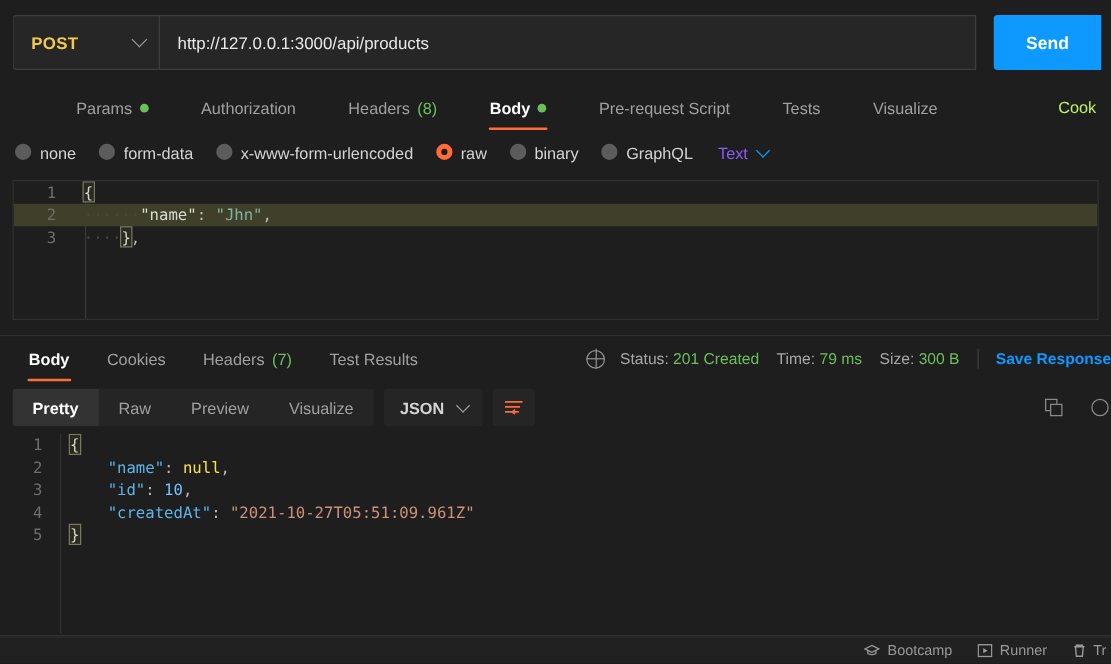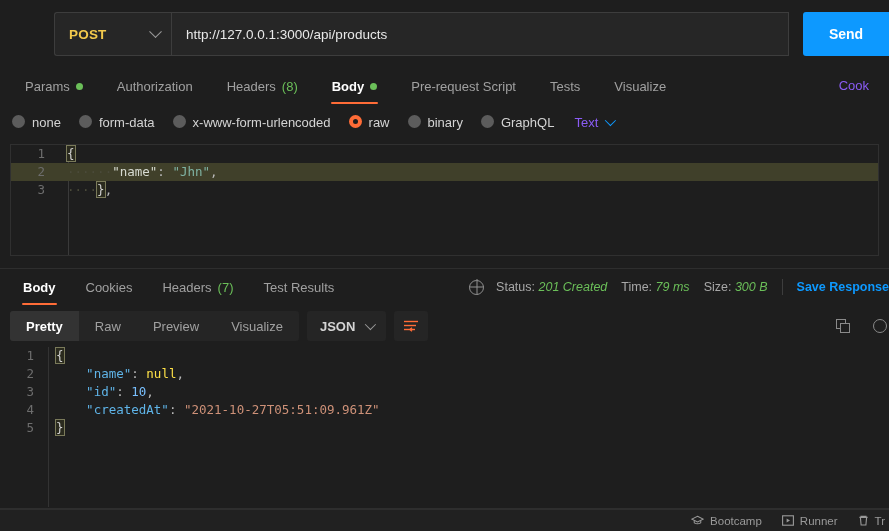--- a/index.html
+++ b/index.html
@@ -5,21 +5,21 @@
   * { box-sizing: border-box; margin: 0; padding: 0; }
   html, body {
     width: 889px; height: 531px;
     background: #1e1e1e;
     font-family: "Liberation Sans", sans-serif;
     overflow: hidden;
   }
   .app { position: relative; width: 889px; height: 531px; background: #1e1e1e; color: #c2c2c2; }
 
   
-  .urlbar { display: flex; align-items: center; padding: 12px 0 12px 10px; gap: 0; margin-left: 44px; }
+  .urlbar { display: flex; align-items: center; padding: 12px 8px 12px 10px; gap: 0; }
   .method-box {
     width: 118px; height: 44px; background: #262626;
     border: 1px solid #3d3d3d; border-right: none;
     border-radius: 3px 0 0 3px;
     display: flex; align-items: center; justify-content: space-between;
     padding: 0 12px 0 14px;
   }
   .method-label { color: #f2c94c; font-size: 13.5px; font-weight: bold; letter-spacing: .2px; }
   .chev { width: 9px; height: 9px; border-right: 1.6px solid #9a9a9a; border-bottom: 1.6px solid #9a9a9a;
           transform: rotate(45deg) translate(-2px,-2px); }
@@ -32,29 +32,29 @@
   .url-text { color: #e8e8e8; font-size: 13.5px; }
   .send-btn {
     margin-left: 14px; height: 44px; min-width: 86px;
     background: #0d99ff; color: #fff; border: none;
     font-size: 14px; font-weight: bold;
     display: flex; align-items: center; justify-content: center;
     padding: 0 22px; border-radius: 3px 0 0 3px; cursor: pointer; text-align: right;
   }
 
   
-  .req-tabs { display: flex; align-items: center; gap: 4px; padding: 0 0 0 10px; height: 36px; position: relative; }
+  .req-tabs { display: flex; align-items: center; gap: 12px; padding: 0 0 0 10px; height: 36px; position: relative; margin-left: 36px; }
   .rtab { position: relative; display: flex; align-items: center; gap: 6px;
           padding: 0 15px; height: 36px; font-size: 13px; color: #a0a0a0; cursor: pointer; }
   .rtab.active { color: #fff; font-weight: bold; }
   .rtab.active::after { content: ""; position: absolute; left: 14px; right: 14px; bottom: 0;
                         height: 2.5px; background: #ff6c37; border-radius: 2px; }
   .dot { width: 7px; height: 7px; border-radius: 50%; background: #6bbf59; display: inline-block; }
   .cnt { color: #6bbf59; }
-  .cookies-link { position: absolute; right: 20px; top: 10px; color: #8b5cf6; font-size: 13px; cursor: pointer; }
+  .cookies-link { position: absolute; right: 12px; top: 10px; color: #bef264; font-size: 13px; cursor: pointer; }
 
   
   .body-row { display: flex; align-items: center; padding: 10px 0 10px 12px; gap: 0; height: 36px; }
   .radio-item { display: flex; align-items: flex-start; gap: 7px; margin-right: 18px; font-size: 13px;
                 color: #d4d4d4; cursor: pointer; }
   .radio { width: 13px; height: 13px; border-radius: 50%; background: #5c5c5c; flex: none; }
   .radio.sel { background: #1e1e1e; border: 4px solid #ff6c37; }
   .text-sel { display: flex; align-items: center; gap: 7px; color: #8b5cf6; font-size: 13px;
               font-weight: normal; cursor: pointer; margin-left: 2px; }
   .chev-b { width: 8px; height: 8px; border-right: 1.6px solid #0d99ff; border-bottom: 1.6px solid #0d99ff;
@@ -78,21 +78,21 @@
   
   .resp-sep { height: 1px; background: #2e2e2e; margin-top: 12px; }
   .resp-tabs { display: flex; align-items: center; padding-left: 8px; height: 36px; position: relative; }
   .resp-meta { position: absolute; right: 0; top: 0; height: 36px; display: flex; align-items: center; gap: 0; }
   .globe { width: 15px; height: 15px; border: 1.4px solid #8f8f8f; border-radius: 50%; position: relative; margin-right: 12px; }
   .globe::before { content: ""; position: absolute; left: 50%; top: -1.4px; bottom: -1.4px; width: 0;
                    border-left: 1.4px solid #8f8f8f; transform: translateX(-50%); }
   .globe::after { content: ""; position: absolute; top: 50%; left: -1.4px; right: -1.4px; height: 0;
                   border-top: 1.4px solid #8f8f8f; transform: translateY(-50%); }
   .meta { font-size: 12.5px; color: #a8a8a8; margin-right: 14px; white-space: nowrap; }
-  .meta b { color: #6bbf59; font-weight: normal; font-style: italic; }
+  .meta b { color: #6bbf59; font-weight: normal; }
   .vsep { width: 1px; height: 16px; background: #3d3d3d; margin-right: 14px; }
   .save-link { color: #0d99ff; font-size: 12.5px; font-weight: bold; cursor: pointer; white-space: nowrap; }
 
   
   .resp-toolbar { display: flex; align-items: center; padding: 6px 0 6px 10px; height: 42px; position: relative; }
   .seg { display: flex; background: #252525; border-radius: 3px; overflow: hidden; height: 30px; }
   .seg div { display: flex; align-items: center; padding: 8px 16px; font-size: 13px; color: #a0a0a0; cursor: pointer; }
   .seg div.on { background: #333333; color: #fff; font-weight: bold; }
   .json-sel { display: flex; align-items: center; gap: 10px; height: 30px; background: #252525;
               border-radius: 3px; padding: 0 13px; margin-left: 8px; font-size: 13px;

